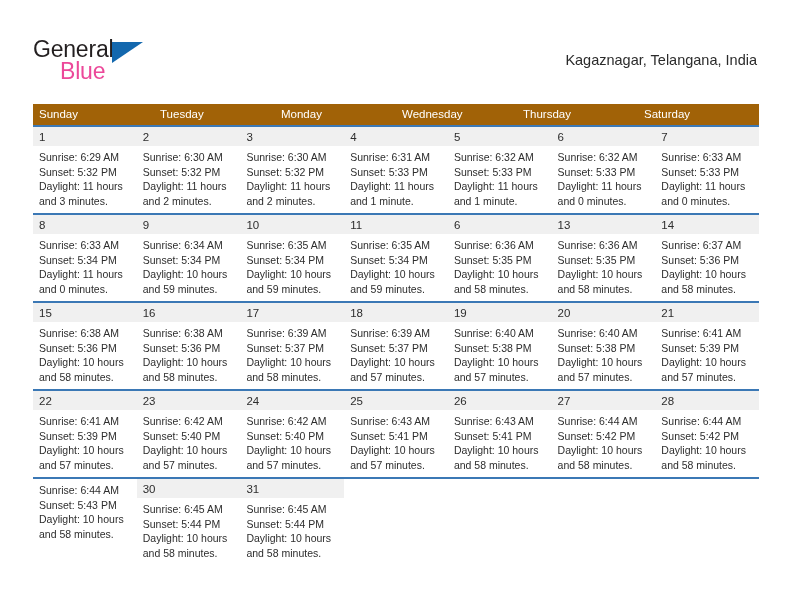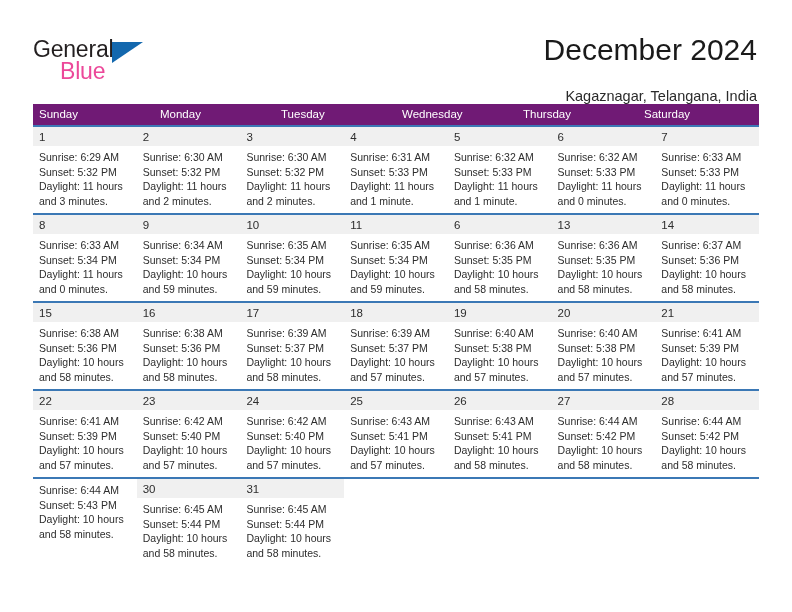--- a/index.html
+++ b/index.html
@@ -85,21 +85,21 @@
 
   
   .calendar {
     position: absolute;
     left: 33px;
     top: 104px;
     width: 726px;
   }
   .weekday-row {
     display: flex;
-    background: #701a75;
+    background: #a16207;
     height: 21px;
   }
   .weekday {
     flex: 1 1 0;
     color: #ffffff;
     font-size: 11.5px;
     line-height: 21px;
     padding-left: 6px;
     box-sizing: border-box;
     white-space: nowrap;
@@ -152,32 +152,31 @@
 
   <div class="top-bar">
 
     <div class="logo">
       <span class="logo-general">General</span>
       <span class="logo-triangle"></span>
       <span class="logo-blue">Blue</span>
     </div>
 
     <div class="title-block">
-      <div class="cal-title">December 2024</div>
       <div class="cal-subtitle">Kagaznagar, Telangana, India</div>
     </div>
 
   </div>
 
   <div class="calendar">
 
     <div class="weekday-row">
       <div class="weekday">Sunday</div>
+      <div class="weekday">Tuesday</div>
       <div class="weekday">Monday</div>
-      <div class="weekday">Tuesday</div>
       <div class="weekday">Wednesday</div>
       <div class="weekday">Thursday</div>
       <div class="weekday">Saturday</div>
     </div>
 
     <div class="week-row">
       <div class="day-cell">
         <div class="day-number-band"><span class="day-number">1</span></div>
         <div class="day-details">
           <div class="detail-line">Sunrise: 6:29 AM</div>

